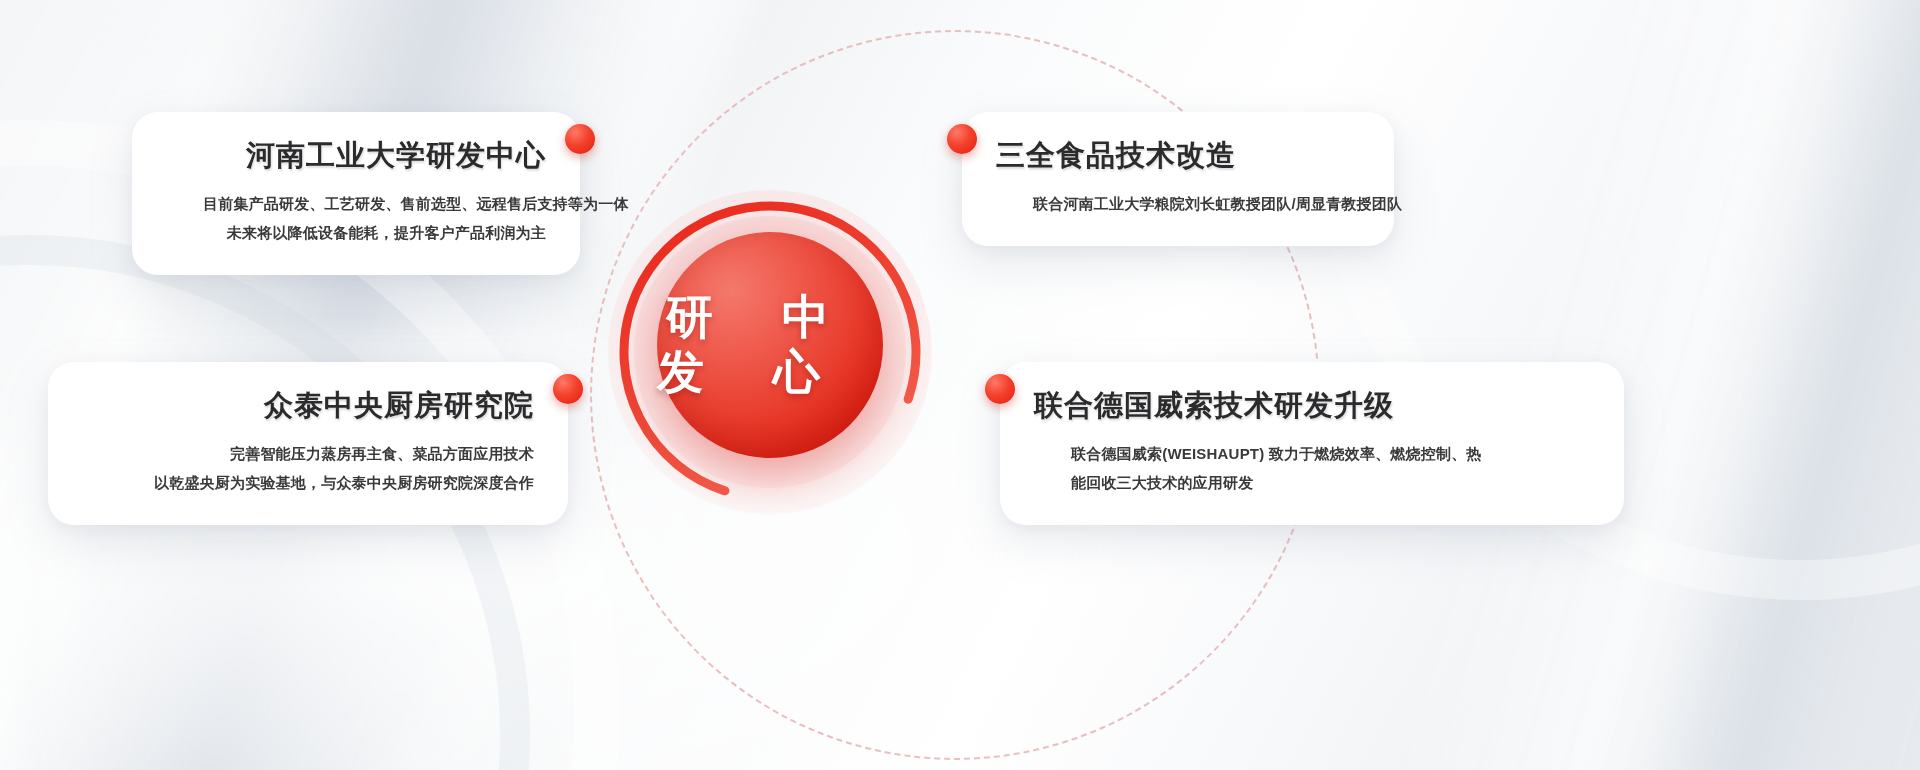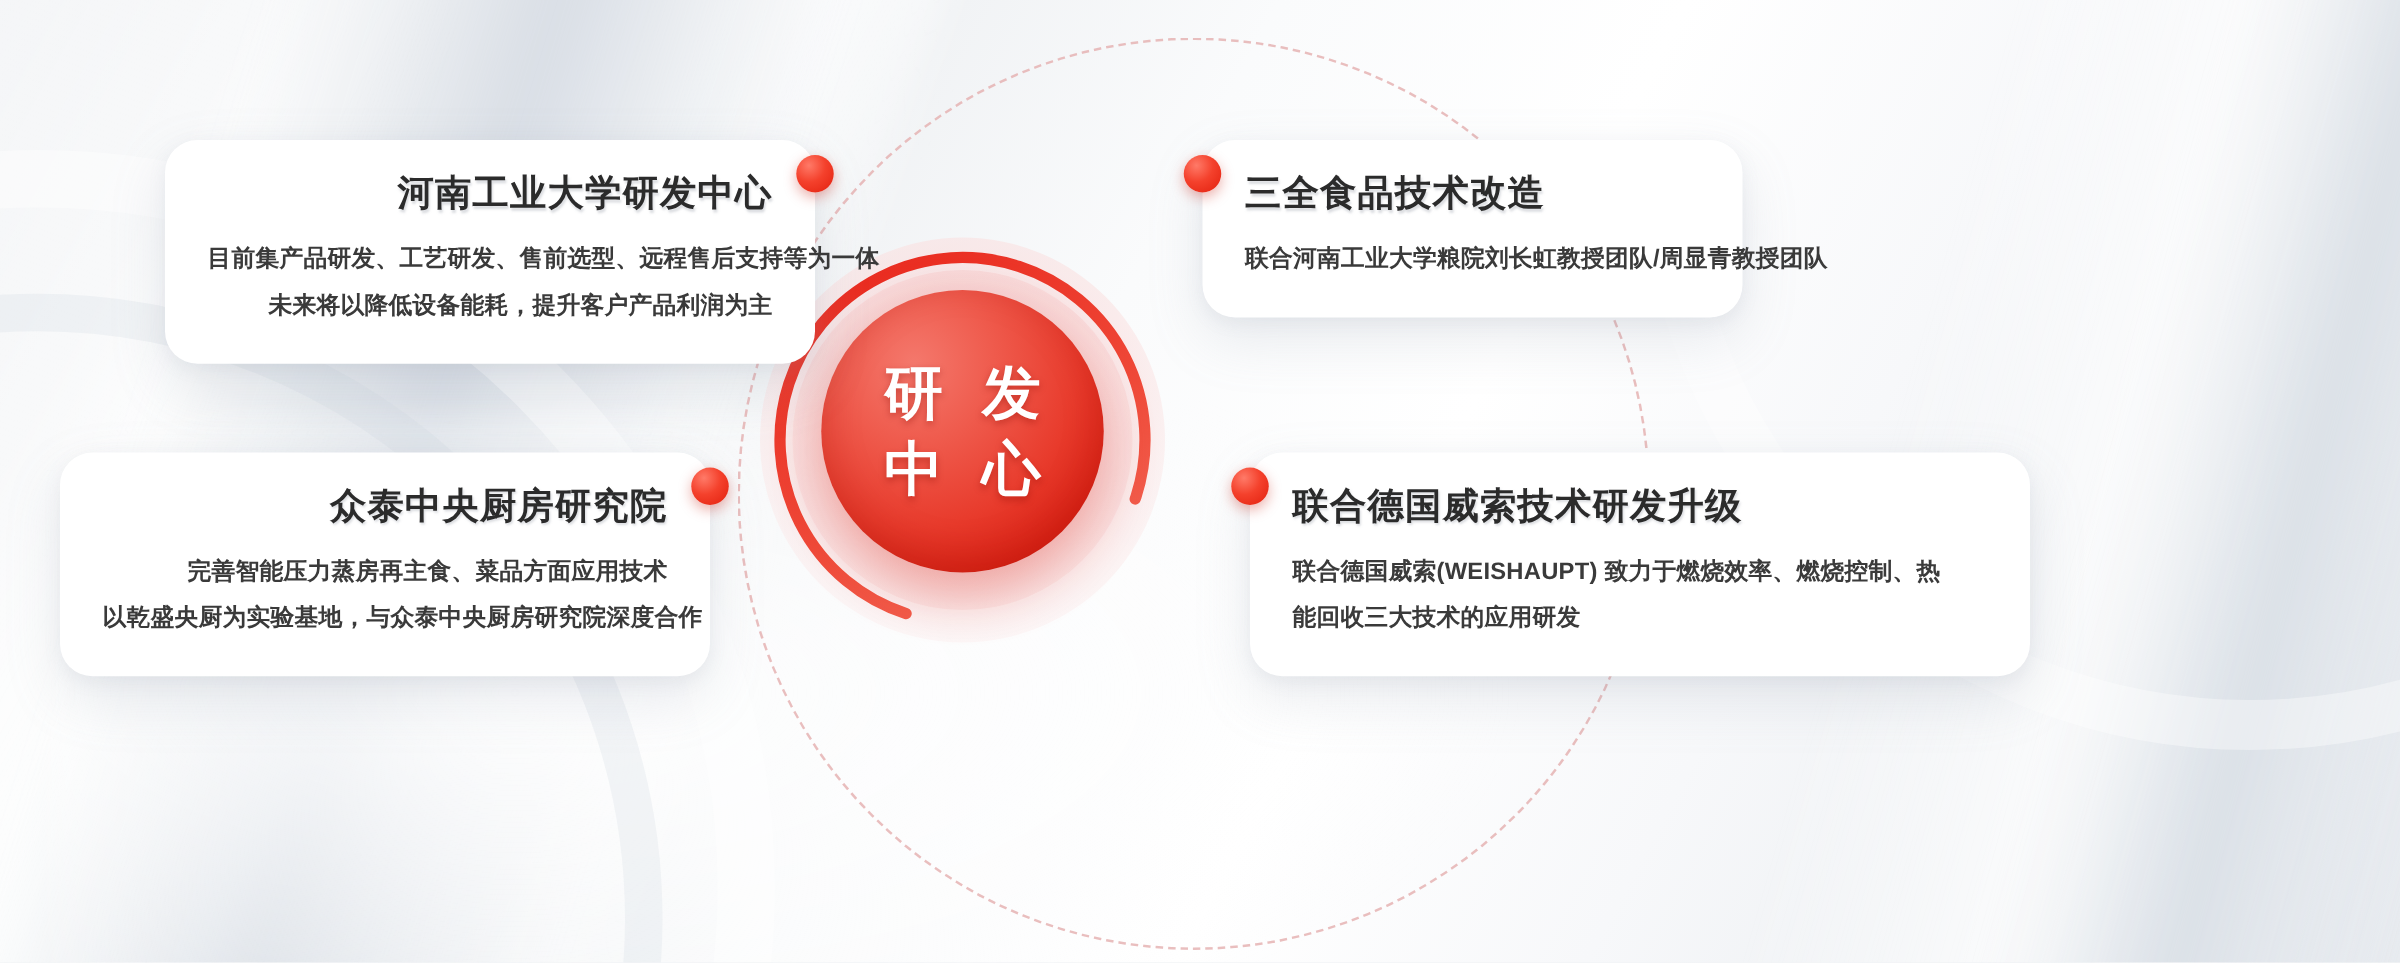--- a/index.html
+++ b/index.html
@@ -136,21 +136,21 @@
     position: absolute;
     left: 57px; top: 50px;
     width: 226px; height: 226px;
     border-radius: 50%;
     background:
       radial-gradient(circle at 33% 26%, #f4786c 0%, #ef5b4d 28%, #e83b2c 58%, #d91f12 82%, #cc1508 100%);
     box-shadow:
       0 16px 42px rgba(216,35,22,.32),
       inset 0 -10px 30px rgba(150,10,0,.25);
     display: flex;
-    flex-direction: column;
+    flex-direction: row;
     align-items: center;
     justify-content: center;
     gap: 6px;
   }
   .core-line {
     color: #ffffff;
     font-size: 47px;
     font-weight: 700;
     letter-spacing: 9px;
     text-indent: 9px;
@@ -172,42 +172,43 @@
     font-size: 29px;
     font-weight: 700;
     color: #2b2b2b;
     letter-spacing: 1px;
     line-height: 1.2;
     text-shadow: 1px 2px 2px rgba(150,155,165,.35);
     white-space: nowrap;
   }
   .card-body { margin-top: 16px; }
   .card-line {
-    font-size: 19px;
+    font-size: 15px;
     font-weight: 700;
     color: #3a3a3a;
     line-height: 1.95;
     letter-spacing: .2px;
     white-space: nowrap;
+    margin-left: 37px;
   }
 
   .align-right { text-align: right; }
   .align-left  { text-align: left;  }
 
   
   .dot {
     position: absolute;
     width: 30px; height: 30px;
     border-radius: 50%;
     background: radial-gradient(circle at 34% 28%, #ff7a68 0%, #f4412c 45%, #e21f0d 100%);
     box-shadow: 0 4px 10px rgba(200,30,15,.35);
   }
 
   
-  #card-henan   { left: 132px;  top: 112px; width: 520px;  }
+  #card-henan   { left: 132px;  top: 112px; width: 448px;  }
   #card-henan .dot { right: -15px; top: 12px; }
 
   #card-sanquan { left: 962px;  top: 112px; width: 432px; }
   #card-sanquan .dot { left: -15px; top: 12px; }
 
   #card-zhongtai { left: 48px;  top: 362px; width: 520px; }
   #card-zhongtai .dot { right: -15px; top: 12px; }
 
   #card-weishaupt { left: 1000px; top: 362px; width: 624px; }
   #card-weishaupt .dot { left: -15px; top: 12px; }

